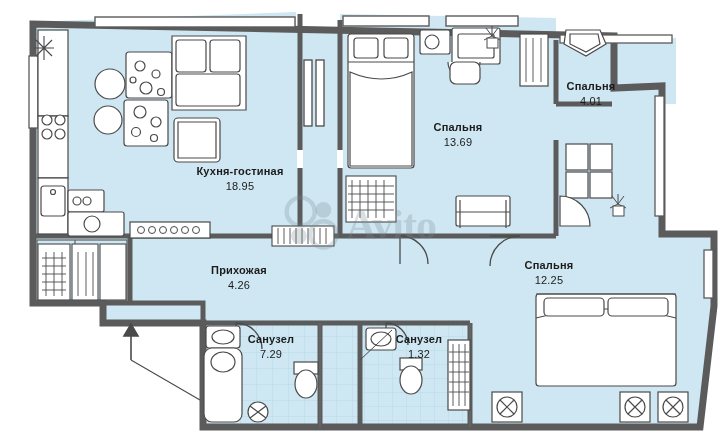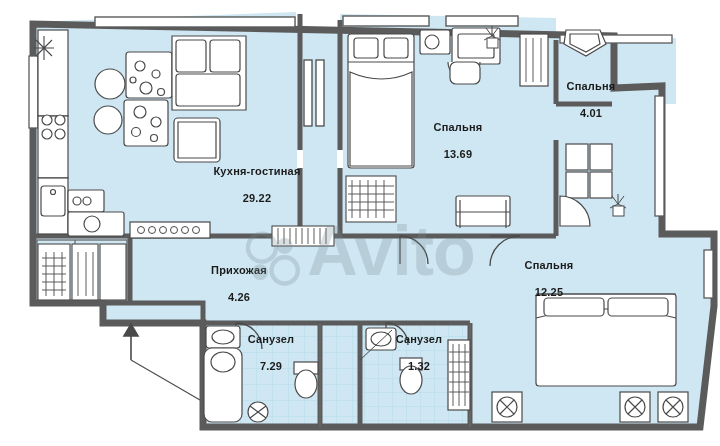--- a/index.html
+++ b/index.html
@@ -17,35 +17,34 @@
     font-family:"Liberation Sans", sans-serif;
     font-size:11px;
     font-weight:bold;
     text-align:center;
     white-space:nowrap;
     transform:translateX(-50%);
     letter-spacing:0.2px;
   }
   .lbl .area{
     display:block;
-    font-weight:bold;
-    margin-top:15px;
+    font-weight:normal;
+    margin-top:3px;
   }
   .wm{
     position:absolute;
     left:50%;top:50%;
     transform:translate(-50%,-50%);
-    font-family:Liberation Sans, sans-serif;
-    font-size:70px;
+    font-family:Liberation Serif, serif;
+    font-size:42px;
     font-weight:bold;
     color:rgba(120,135,145,0.27);
     letter-spacing:-1px;
     white-space:nowrap;
     pointer-events:none;
-    margin-top:28px;
   }
   .wm .logo{
     display:inline-block;
     width:56px;height:56px;
     vertical-align:-12px;
     margin-right:6px;
   }
 </style>
 </head>
 <body>
@@ -321,23 +320,23 @@
       <path d="M131 360 L131 330" fill="none"></path>
       <path d="M124 336 L131 324 L138 336 Z"></path>
       <path d="M131 360 L200 400" fill="none" stroke-width="1.1"></path>
     </g>
 
     <g stroke="#4a4a4a" stroke-width="1" fill="none">
       <path d="M360 360 L392 330"></path>
     </g>
   </svg>
 
-  <div class="lbl" style="left:257px;top:165px;">
+  <div class="lbl" style="left:240px;top:165px;">
     <span>Кухня-гостиная</span>
-    <span class="area">29.22</span>
+    <span class="area">18.95</span>
   </div>
 
   <div class="lbl" style="left:458px;top:121px;">
     <span>Спальня</span>
     <span class="area">13.69</span>
   </div>
 
   <div class="lbl" style="left:591px;top:80px;">
     <span>Спальня</span>
     <span class="area">4.01</span>

